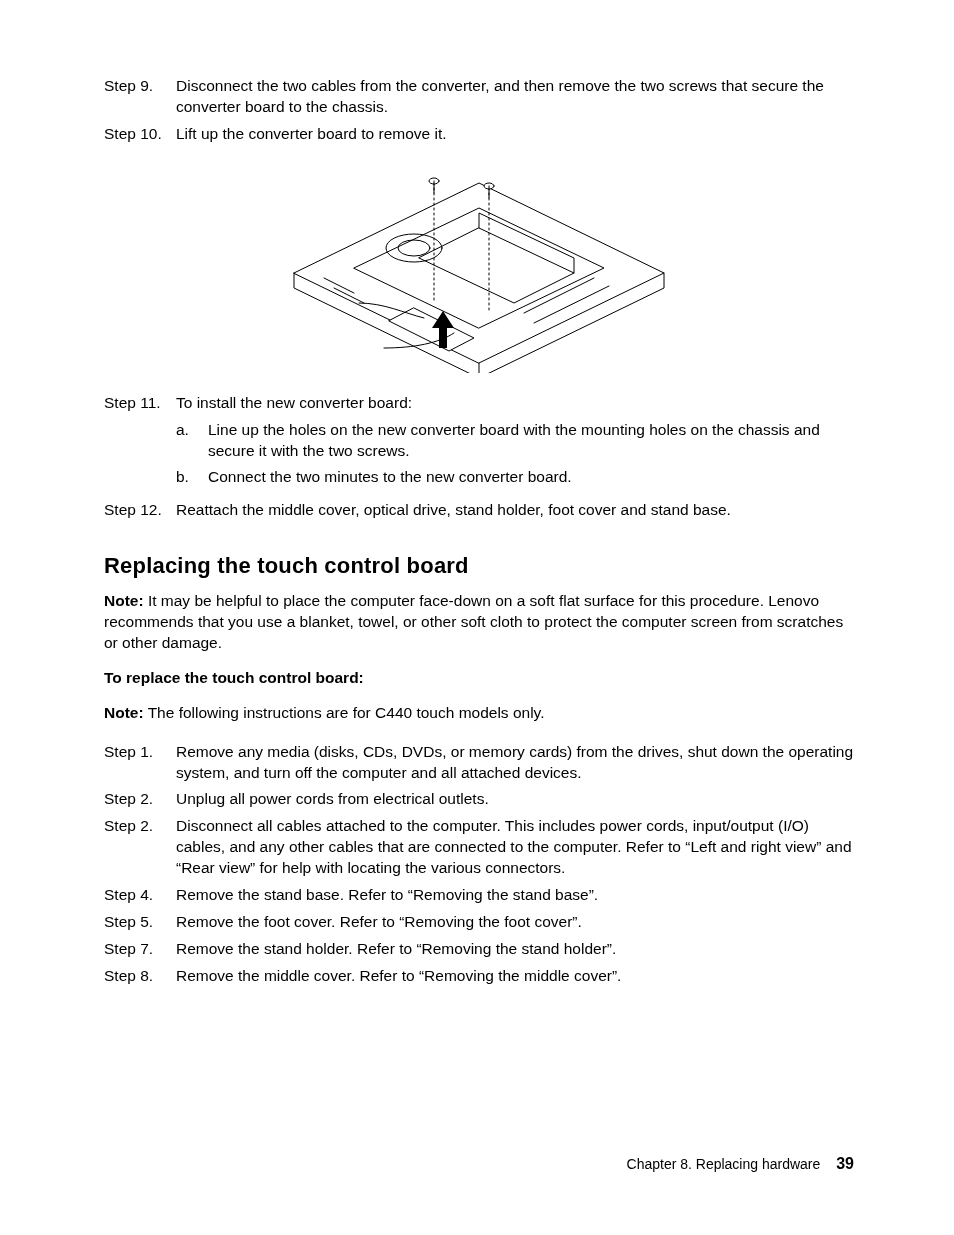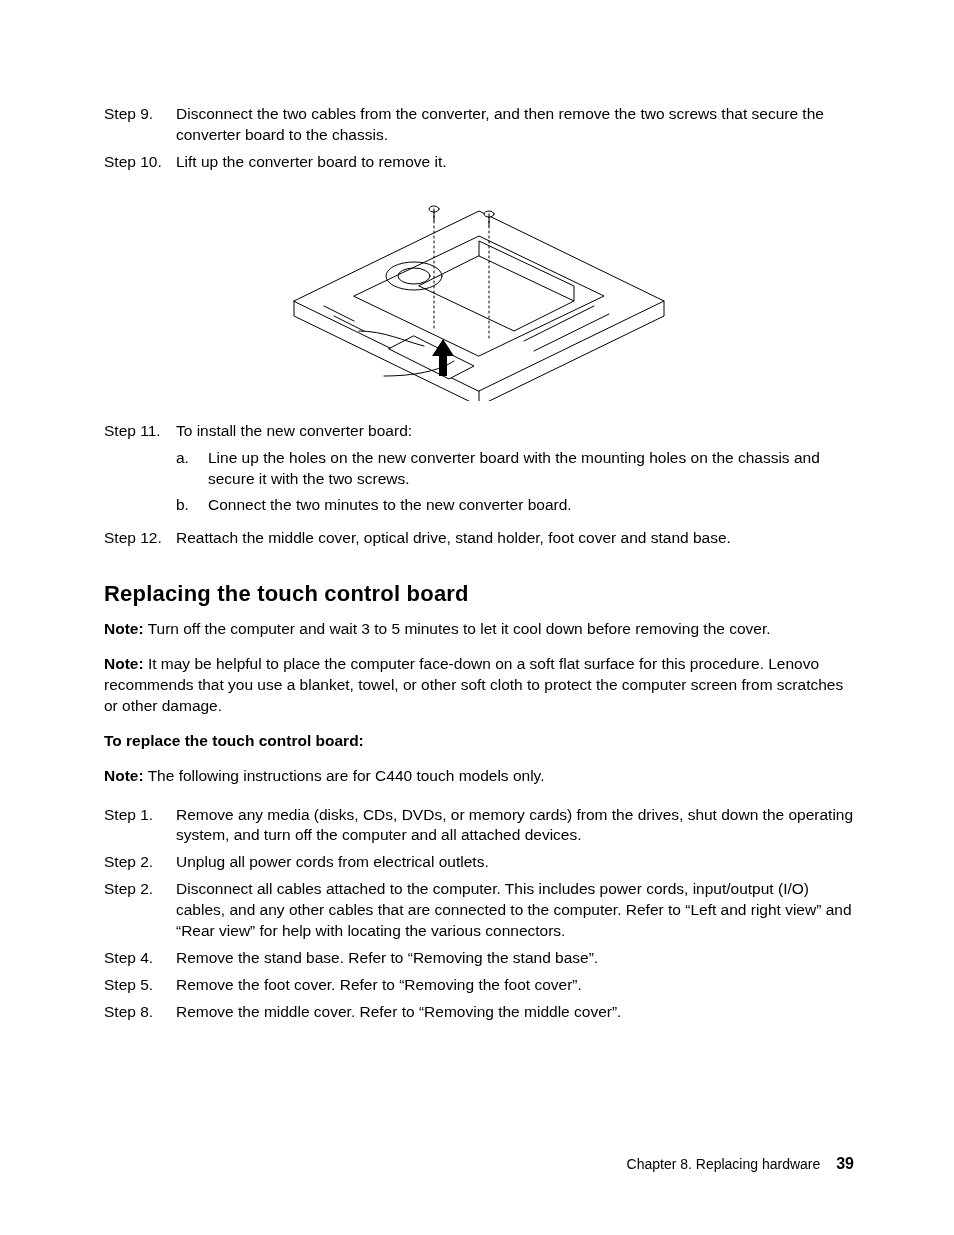--- a/index.html
+++ b/index.html
@@ -11,21 +11,21 @@
     background: #fff;
     font-family: Arial, Helvetica, sans-serif;
     color: #000;
     font-size: 15.5px;
     line-height: 1.35;
   }
   .page {
     position: relative;
     width: 954px;
     height: 1235px;
-    padding: 104px 100px 0 104px;
+    padding: 76px 100px 0 104px;
     box-sizing: border-box;
   }
   .steps {
     margin: 0;
     padding: 0;
   }
   .step {
     display: flex;
     margin-bottom: 6px;
   }
@@ -164,23 +164,20 @@
       </div>
     </div>
     <div class="step">
       <div class="step-label">Step 12.</div>
       <div class="step-body">Reattach the middle cover, optical drive, stand holder, foot cover and stand base.</div>
     </div>
   </div>
 
   <h2 class="section-heading">Replacing the touch control board</h2>
 
-  <p class="para">
-    <span class="bold">Note:</span><span> Turn off the computer and wait 3 to 5 minutes to let it cool down before removing the cover.</span>
-  </p>
 
   <p class="para">
     <span class="bold">Note:</span><span> It may be helpful to place the computer face-down on a soft flat surface for this procedure. Lenovo recommends that you use a blanket, towel, or other soft cloth to protect the computer screen from scratches or other damage.</span>
   </p>
 
   <p class="sub-heading">To replace the touch control board:</p>
 
   <p class="para">
     <span class="bold">Note:</span><span> The following instructions are for C440 touch models only.</span>
   </p>
@@ -200,20 +197,24 @@
     </div>
     <div class="step">
       <div class="step-label">Step 4.</div>
       <div class="step-body">Remove the stand base. Refer to “Removing the stand base”.</div>
     </div>
     <div class="step">
       <div class="step-label">Step 5.</div>
       <div class="step-body">Remove the foot cover. Refer to “Removing the foot cover”.</div>
     </div>
     <div class="step">
+      <div class="step-label">Step 7.</div>
+      <div class="step-body">Remove the stand holder. Refer to “Removing the stand holder”.</div>
+    </div>
+    <div class="step">
       <div class="step-label">Step 8.</div>
       <div class="step-body">Remove the middle cover. Refer to “Removing the middle cover”.</div>
     </div>
   </div>
 
   <div class="footer">
     <span>Chapter 8. Replacing hardware</span>
     <span class="pn">39</span>
   </div>
 

